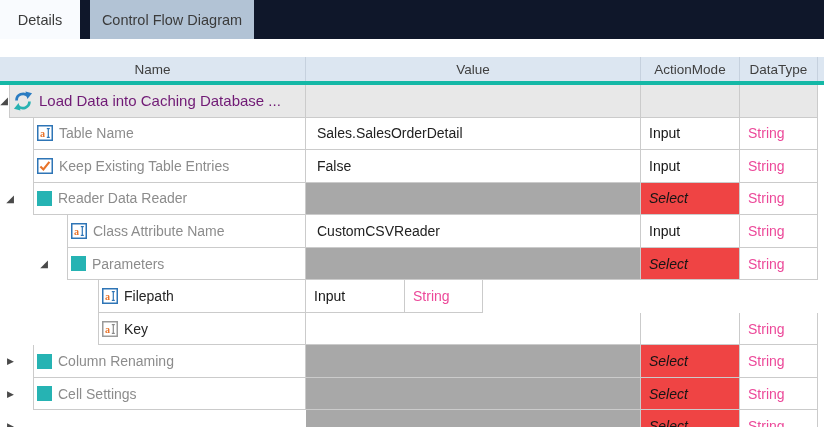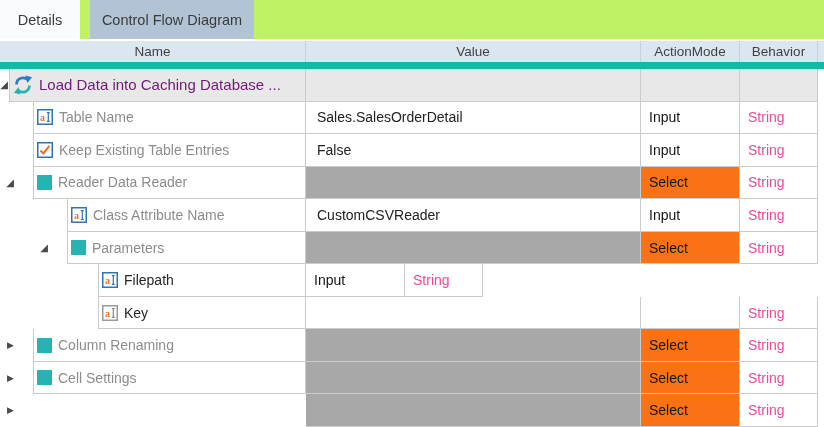--- a/index.html
+++ b/index.html
@@ -1,26 +1,26 @@
 <!DOCTYPE html>
 <html><head>
 <meta charset="utf-8">
 <style>
   html,body{margin:0;padding:0;background:#ffffff;}
   body{width:824px;height:427px;overflow:hidden;font-family:"Liberation Sans",sans-serif;-webkit-font-smoothing:antialiased;}
 
   
-  .tabbar{display:flex;height:39px;background:#bef264;}
+  .tabbar{display:flex;height:39px;background:#0f172a;}
   .tab{display:flex;align-items:center;justify-content:center;font-size:14.5px;color:#3b3b3b;cursor:default;}
   .tab.active{background:#f9fbfe;width:80px;}
   .tab.inactive{background:#b2c3d5;width:164px;margin-left:10px;}
   .tabbar-fill{flex:1;}
 
   
-  .header-row{display:flex;height:28px;margin-top:2px;background:#dce6f1;border-bottom:7px solid #14b8a6;box-sizing:border-box;}
+  .header-row{display:flex;height:28px;margin-top:18px;background:#dce6f1;border-bottom:4px solid #14b8a6;box-sizing:border-box;}
   .hcell{display:flex;align-items:center;justify-content:center;font-size:13.5px;color:#3f3f3f;border-right:1px solid #c6d1de;box-sizing:border-box;}
   .hcell.h-name{width:306px;}
   .hcell.h-value{width:335px;}
   .hcell.h-action{width:99px;}
   .hcell.h-type{width:78px;}
   .hfill{flex:1;background:#dce6f1;}
 
   
   .row{display:flex;height:32.55px;box-sizing:border-box;background:#fff;}
   .cell{box-sizing:border-box;display:flex;align-items:center;border-right:1px solid #cbcbcb;border-bottom:1px solid #cbcbcb;}
@@ -28,21 +28,21 @@
   .indent{display:flex;align-items:center;justify-content:flex-end;flex:none;box-sizing:border-box;}
   .name-inner{flex:1;display:flex;align-items:center;gap:6px;padding-left:3px;min-width:0;box-sizing:border-box;
               border-left:1px solid #cbcbcb;border-bottom:1px solid #cbcbcb;border-right:1px solid #cbcbcb;}
   .expander{line-height:1;color:#4a4a4a;font-size:9px;cursor:default;}
   .expander.open{font-size:10px;}
   .name-label{font-size:14px;color:#8c8c8c;white-space:nowrap;overflow:hidden;}
   .name-label.dark{color:#262626;}
   .value-cell{width:335px;padding-left:11px;font-size:14px;color:#222;}
   .value-cell.gray{background:#a8a8a8;}
   .action-cell{width:99px;padding-left:8px;font-size:14px;color:#151515;}
-  .action-cell.green{background:#f97316;}
+  .action-cell.green{background:#ef4444;font-style:italic;}
   .type-cell{width:78px;padding-left:8px;font-size:14px;color:#ec4899;}
   .rfill{flex:1;border:none;background:#fff;}
 
   
   .row.group .name-inner,
   .row.group .value-cell,
   .row.group .action-cell,
   .row.group .type-cell{background:#e8e8e8;}
   .row.group .name-label{color:#701a75;font-size:15px;}
 
@@ -55,21 +55,21 @@
   <div class="tabbar">
     <div class="tab active">Details</div>
     <div class="tab inactive">Control Flow Diagram</div>
     <div class="tabbar-fill"></div>
   </div>
 
   <div class="header-row">
     <div class="hcell h-name">Name</div>
     <div class="hcell h-value">Value</div>
     <div class="hcell h-action">ActionMode</div>
-    <div class="hcell h-type">Behavior</div>
+    <div class="hcell h-type">DataType</div>
     <div class="hfill"></div>
   </div>
 
   <div id="rows">
       <div class="row group">
         <div class="name-cell">
           <div class="indent" style="width: 9px;">
             <span class="expander open" style="margin-right: 1px;">◢</span>
           </div>
           <div class="name-inner">

